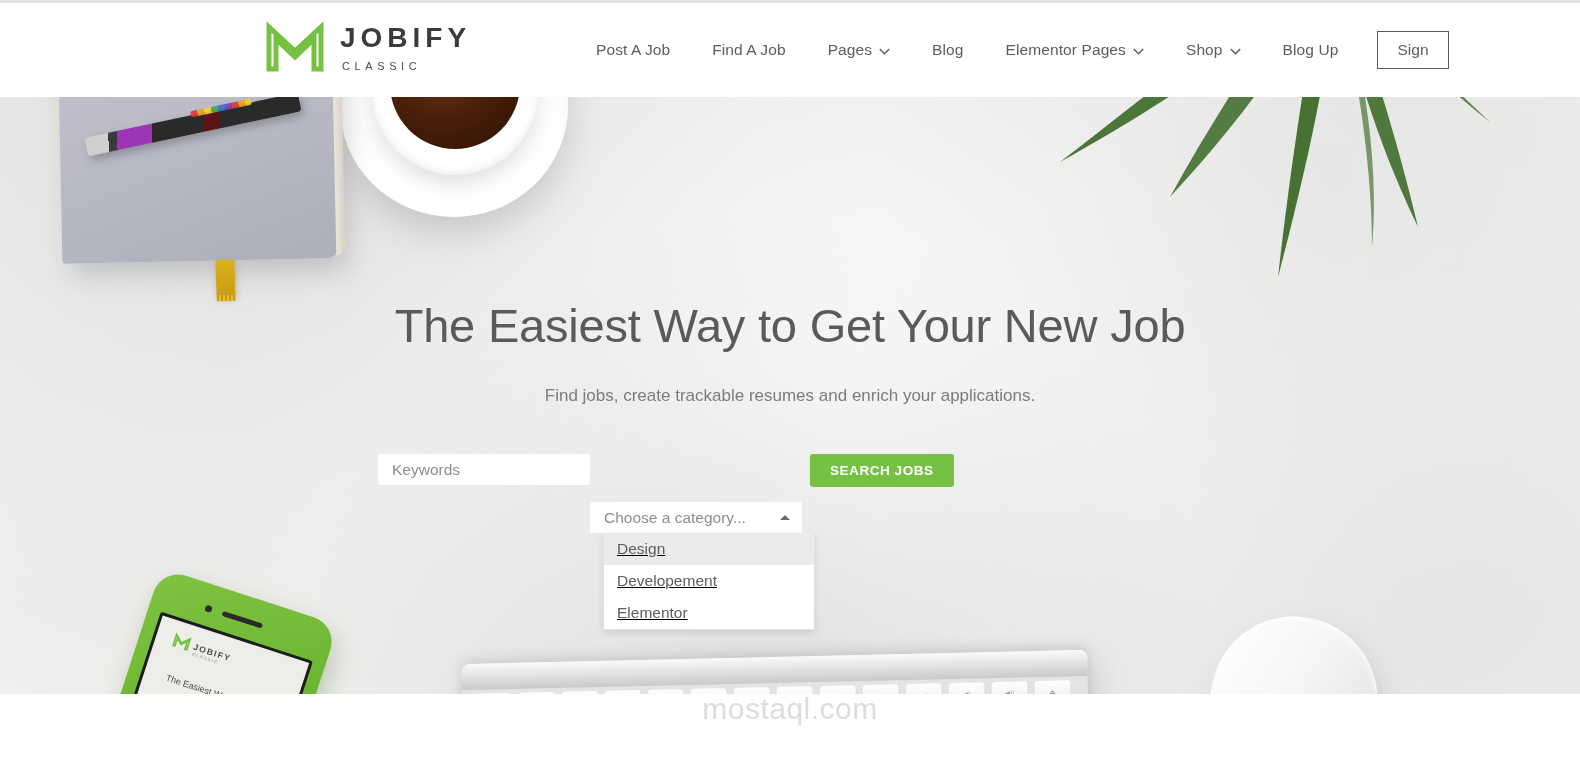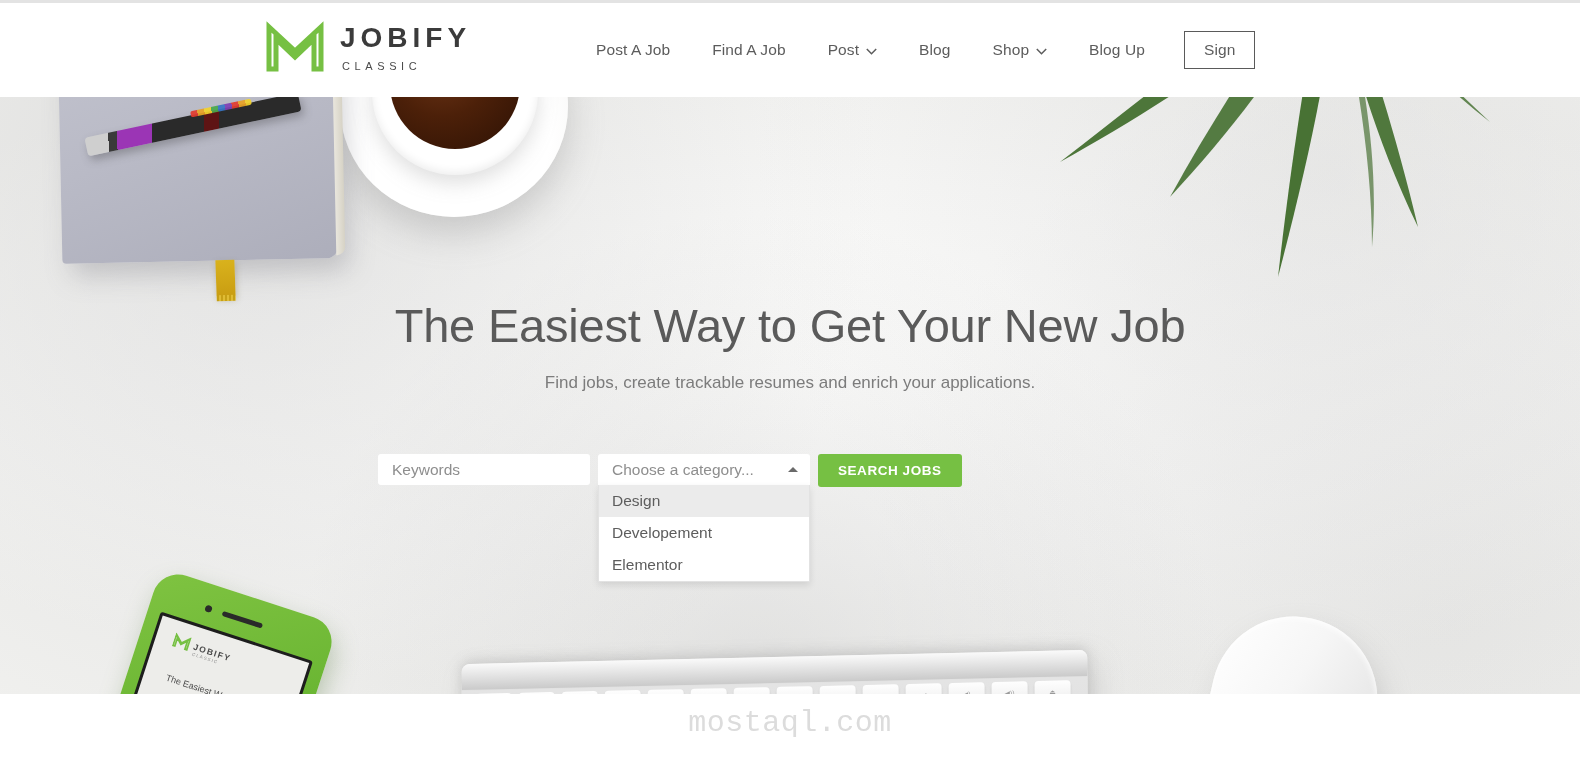--- a/index.html
+++ b/index.html
@@ -320,21 +320,21 @@
     position: absolute;
     top: 201px; left: 0; width: 1580px;
     text-align: center;
     font-size: 47px;
     font-weight: 400;
     color: #5a5a5a;
     letter-spacing: -.2px;
   }
   .hero-sub {
     position: absolute;
-    top: 276px; left: 0; width: 1580px;
+    top: 289px; left: 0; width: 1580px;
     text-align: center;
     font-size: 17px;
     color: #7c7c7c;
     font-weight: 400;
   }
 
   
   .search-form {
     position: absolute;
     top: 357px; left: 378px;
@@ -348,53 +348,55 @@
     border: none;
     border-radius: 3px;
     font-size: 15.5px;
     color: #6a6a6a;
     padding: 0 14px;
     font-family: "Liberation Sans", sans-serif;
     outline: none;
     box-shadow: 0 0 0 0 rgba(0,0,0,0);
   }
   .field::placeholder { color: #8e8e8e; opacity: 1; }
-  .field-kw { margin-right: 8px; }
+  .field-kw { margin-right: 0; }
   .field-loc { margin-right: 16px; }
 
   .select-wrap {
     position: relative;
     width: 212px;
+    margin-top: 48px;
   }
   .select-box {
     width: 212px; height: 31px;
     background: #ffffff;
     border-radius: 3px 3px 0 0;
     display: flex;
     align-items: center;
     justify-content: space-between;
     padding: 0 12px 0 14px;
     cursor: pointer;
   }
   .select-label { font-size: 15.5px; color: #8e8e8e; }
   .caret-up {
     width: 0; height: 0;
     border-left: 5px solid transparent;
     border-right: 5px solid transparent;
     border-bottom: 5px solid #6a6a6a;
   }
   .select-menu {
     position: absolute;
-    top: 31px; left: 0;
+    top: 31px; left: 13px;
     width: 212px;
     background: #ffffff;
     border: 1px solid #e2e2e2;
     border-top: none;
     box-shadow: 0 3px 7px rgba(0,0,0,.10);
     z-index: 60;
+    text-decoration: underline;
   }
   .option {
     height: 32px;
     display: flex;
     align-items: center;
     padding: 0 0 0 13px;
     font-size: 15.5px;
     color: #5d5d5d;
     cursor: pointer;
     background: #ffffff;
@@ -437,22 +439,22 @@
     color: #e6e6e6;
     line-height: 1.05;
     font-family: "DejaVu Sans", sans-serif;
     font-weight: 700;
     direction: rtl;
   }
   .wm-en {
     font-size: 30px;
     color: #dcdcdc;
     letter-spacing: .5px;
-    margin-top: 20px;
-    font-family: Liberation Mono, monospace;
+    margin-top: 6px;
+    font-family: Liberation Sans, sans-serif;
     text-align: center;
   }
 </style>
 </head>
 <body>
 
 <div class="page">
 
   <div class="top-hairline"></div>
 
@@ -473,32 +475,40 @@
 
         <div class="nav-item">
           <span>Post A Job</span>
         </div>
 
         <div class="nav-item">
           <span>Find A Job</span>
         </div>
 
         <div class="nav-item">
-          <span>Post</span>
+          <span>Pages</span>
           <span class="chev">
             <svg viewBox="0 0 11 7">
                 <path d="M.8 1 L5.5 5.7 L10.2 1" fill="none" stroke="#5c5c5c" stroke-width="1.5"></path>
               </svg>
           </span>
         </div>
 
         <div class="nav-item">
           <span>Blog</span>
         </div>
 
+        <div class="nav-item">
+          <span>Elementor Pages</span>
+          <span class="chev">
+            <svg viewBox="0 0 11 7">
+                <path d="M.8 1 L5.5 5.7 L10.2 1" fill="none" stroke="#5c5c5c" stroke-width="1.5"></path>
+              </svg>
+          </span>
+        </div>
 
         <div class="nav-item">
           <span>Shop</span>
           <span class="chev">
             <svg viewBox="0 0 11 7">
                 <path d="M.8 1 L5.5 5.7 L10.2 1" fill="none" stroke="#5c5c5c" stroke-width="1.5"></path>
               </svg>
           </span>
         </div>
 

